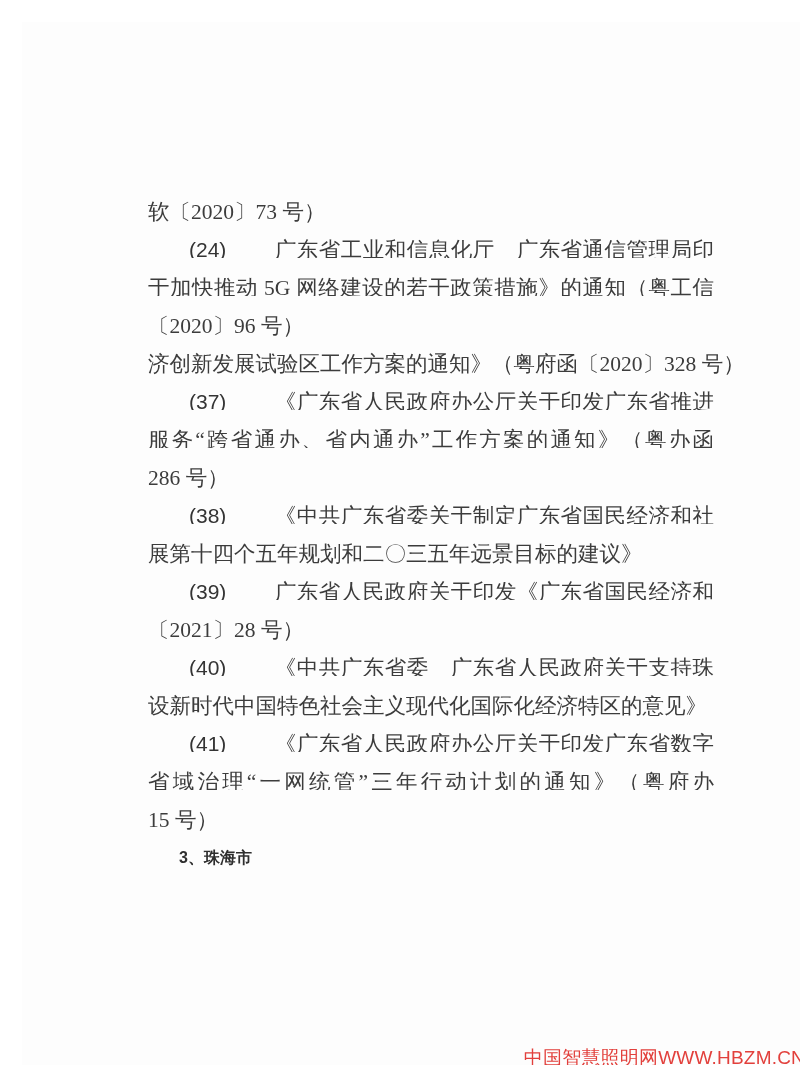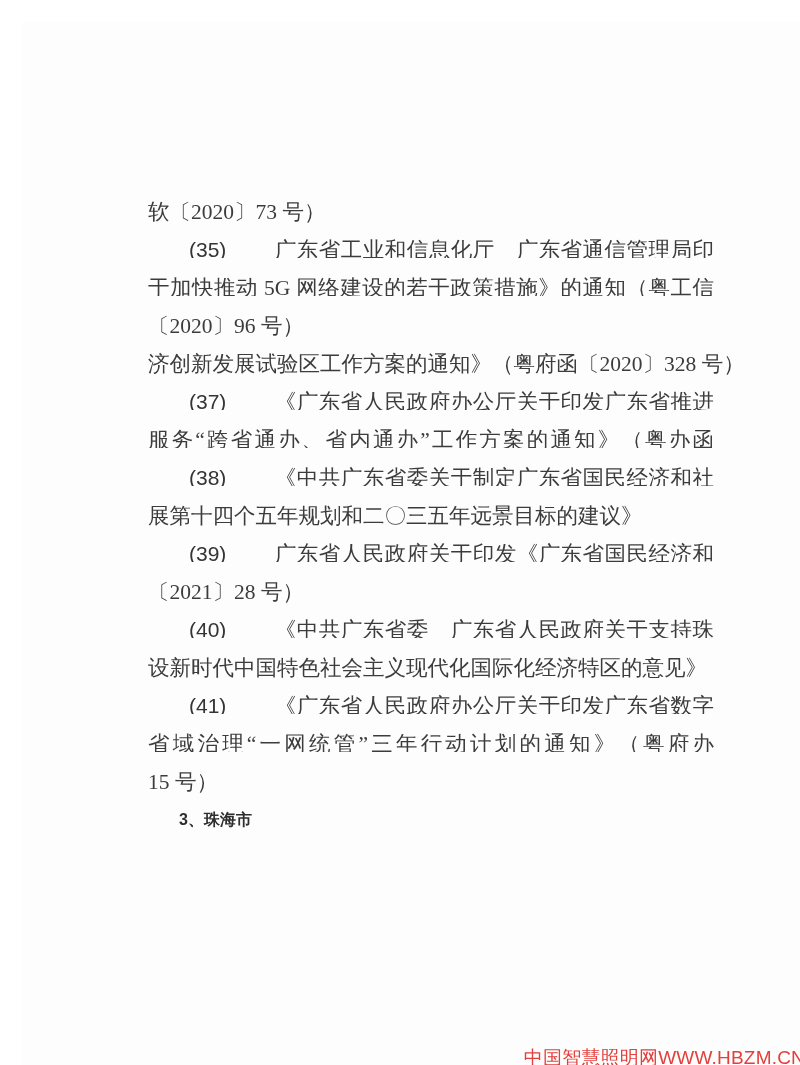--- a/index.html
+++ b/index.html
@@ -69,26 +69,27 @@
     font-size: 20px;
     color: #4c1d95;
   }
 </style>
 </head>
 <body>
 
 <div class="page" style="background: rgb(253, 253, 253);">
   <div class="doc-body" id="doc-body">
       <div class="line">软〔2020〕73 号）</div>
-      <div class="line stretch item-first"><span class="item-num">(35)</span><span>广东省工业和信息化厅　广东省通信管理局印发《关</span></div>
+      <div class="line stretch item-first"><span class="item-num">(24)</span><span>广东省工业和信息化厅　广东省通信管理局印发《关</span></div>
       <div class="line stretch">于加快推动 5G 网络建设的若干政策措施》的通知（粤工信信软</div>
       <div class="line">〔2020〕96 号）</div>
       <div class="line">济创新发展试验区工作方案的通知》（粤府函〔2020〕328 号）</div>
       <div class="line stretch item-first"><span class="item-num">(37)</span><span>《广东省人民政府办公厅关于印发广东省推进政务</span></div>
       <div class="line stretch">服务“跨省通办、省内通办”工作方案的通知》（粤办函〔2020〕</div>
+      <div class="line">286 号）</div>
       <div class="line stretch item-first"><span class="item-num">(38)</span><span>《中共广东省委关于制定广东省国民经济和社会发</span></div>
       <div class="line">展第十四个五年规划和二〇三五年远景目标的建议》</div>
       <div class="line stretch item-first"><span class="item-num">(39)</span><span>广东省人民政府关于印发《广东省国民经济和社会</span></div>
       <div class="line">〔2021〕28 号）</div>
       <div class="line stretch item-first"><span class="item-num">(40)</span><span>《中共广东省委　广东省人民政府关于支持珠海建</span></div>
       <div class="line">设新时代中国特色社会主义现代化国际化经济特区的意见》</div>
       <div class="line stretch item-first"><span class="item-num">(41)</span><span>《广东省人民政府办公厅关于印发广东省数字政府</span></div>
       <div class="line stretch">省域治理“一网统管”三年行动计划的通知》（粤府办〔2021〕</div>
       <div class="line">15 号）</div>
       <div class="line heading">3、珠海市</div>

